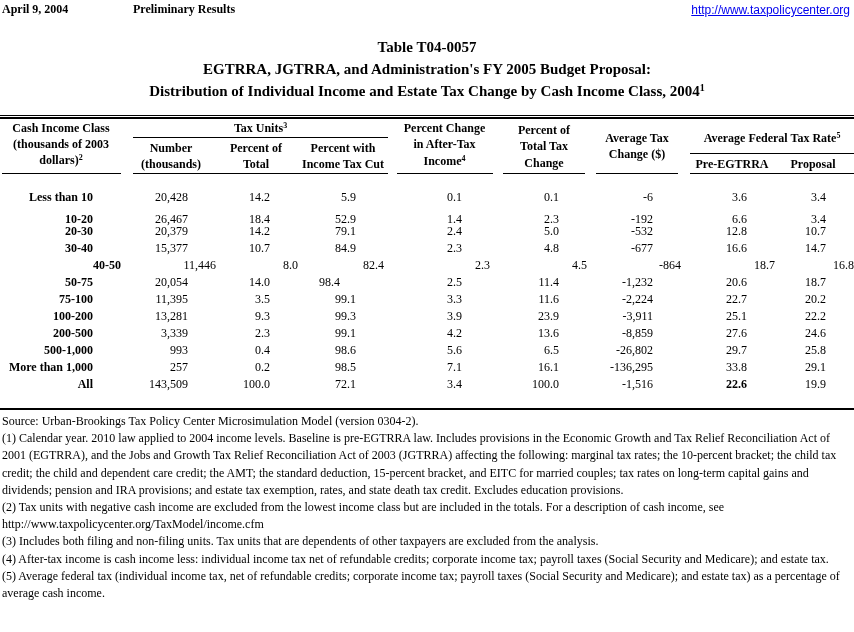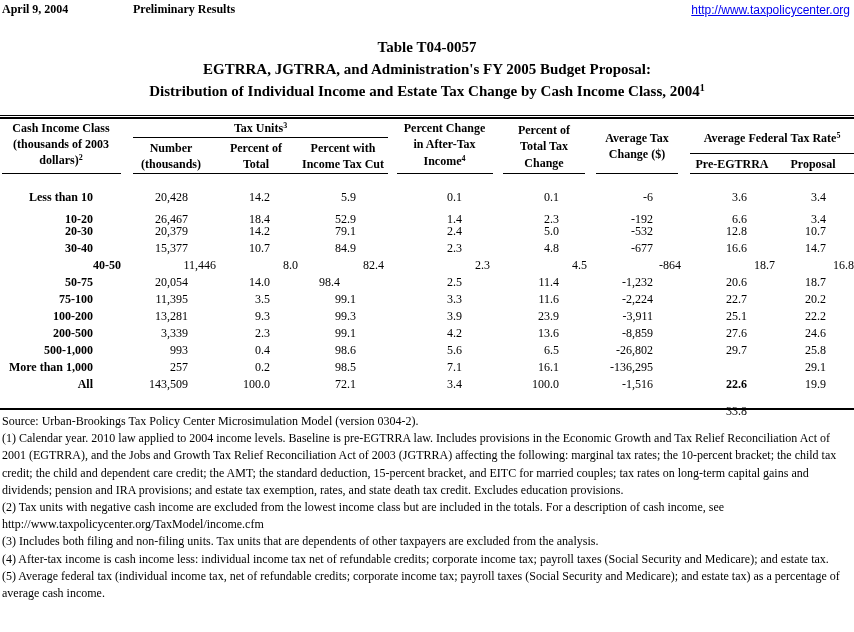--- a/index.html
+++ b/index.html
@@ -218,21 +218,21 @@
     <span class="cell" style="right:28px;">25.8</span>
   </div>
   <div class="row" style="top:170px;">
     <span class="cell label" style="right:761px;">More than 1,000</span>
     <span class="cell" style="right:666px;">257</span>
     <span class="cell" style="right:584px;">0.2</span>
     <span class="cell" style="right:498px;">98.5</span>
     <span class="cell" style="left:447px;">7.1</span>
     <span class="cell" style="right:295px;">16.1</span>
     <span class="cell" style="right:201px;">-136,295</span>
-    <span class="cell" style="right:107px;margin-top:44px;">33.8</span>
+    <span class="cell" style="right:107px;">33.8</span>
     <span class="cell" style="right:28px;">29.1</span>
   </div>
   <div class="row" style="top:187px;">
     <span class="cell label" style="right:761px;">All</span>
     <span class="cell" style="right:666px;">143,509</span>
     <span class="cell" style="right:584px;">100.0</span>
     <span class="cell" style="right:498px;">72.1</span>
     <span class="cell" style="left:447px;">3.4</span>
     <span class="cell" style="right:295px;">100.0</span>
     <span class="cell" style="right:201px;">-1,516</span>

